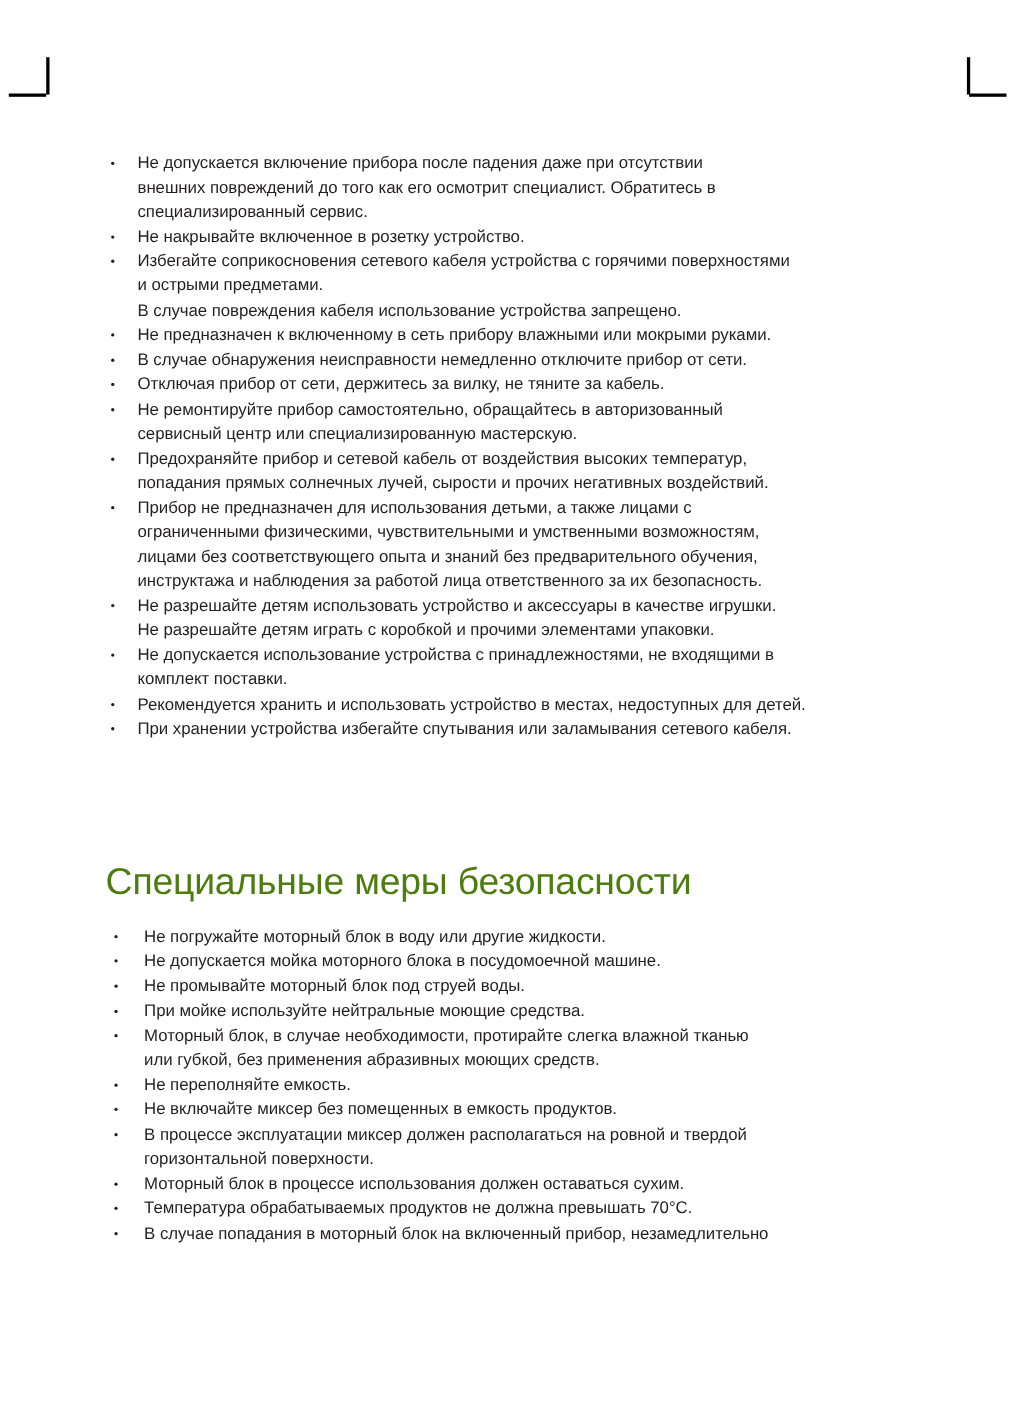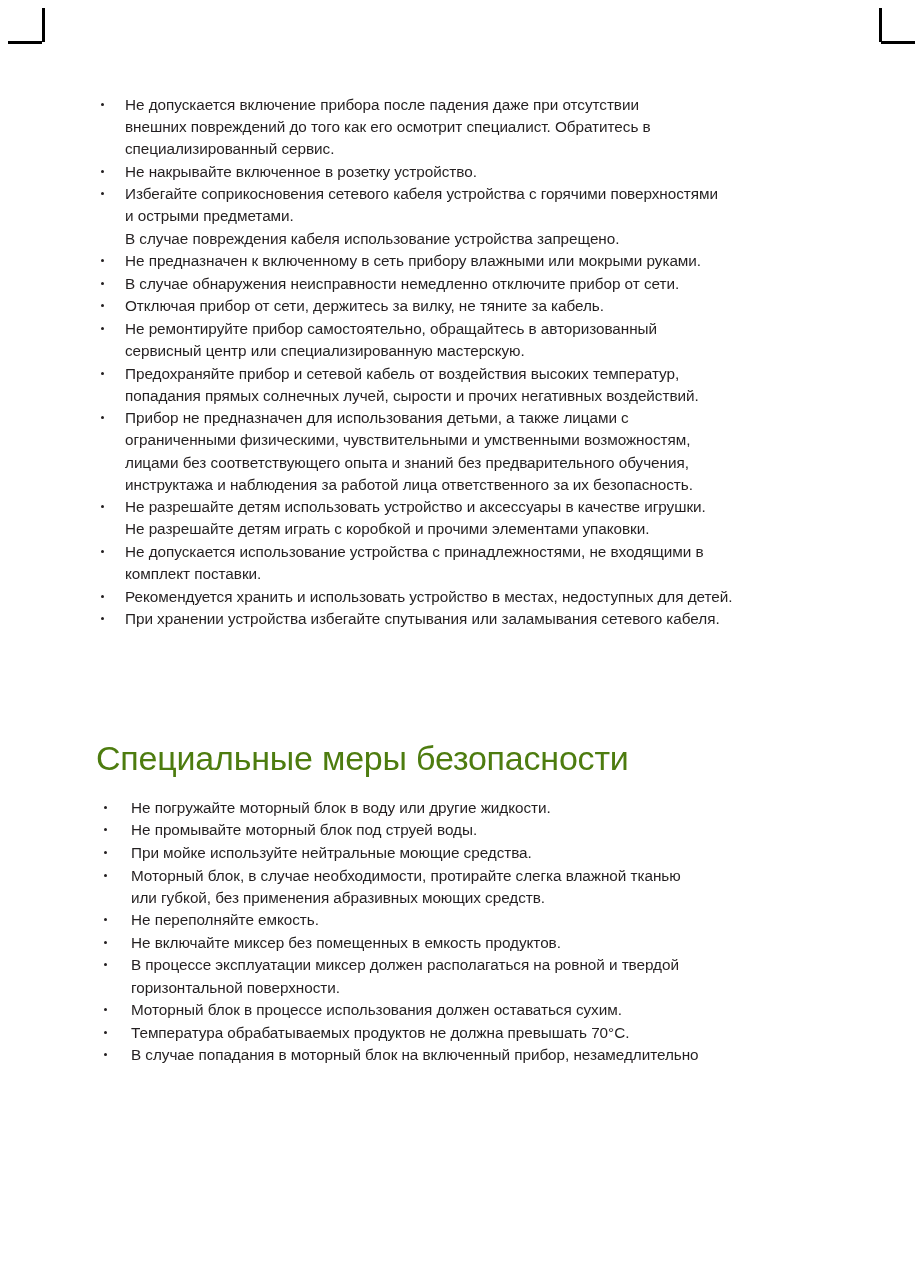--- a/index.html
+++ b/index.html
@@ -9,20 +9,21 @@
     background: #ffffff;
   }
   .page {
     position: relative;
     width: 923px;
     height: 1146px;
     background: #ffffff;
     overflow: hidden;
     font-family: "Liberation Sans", "DejaVu Sans", sans-serif;
     color: #231f20;
+    margin-top: 44px;
     -webkit-font-smoothing: antialiased;
   }
 
   
   .crop {
     position: absolute;
     background: #000000;
   }
   .crop.v { width: 3px; }
   .crop.h { height: 3px; }
@@ -194,20 +195,24 @@
 
     <div class="spacer-after-heading"></div>
 
     <ul class="bullets indented" id="special-list">
         <li>
           <span class="bullet-dot"></span>
           <span class="li-text">Не погружайте моторный блок в воду или другие жидкости.</span>
         </li>
         <li>
           <span class="bullet-dot"></span>
+          <span class="li-text">Не допускается мойка моторного блока в посудомоечной машине.</span>
+        </li>
+        <li>
+          <span class="bullet-dot"></span>
           <span class="li-text">Не промывайте моторный блок под струей воды.</span>
         </li>
         <li>
           <span class="bullet-dot"></span>
           <span class="li-text">При мойке используйте нейтральные моющие средства.</span>
         </li>
         <li>
           <span class="bullet-dot"></span>
           <span class="li-text">Моторный блок, в случае необходимости, протирайте слегка влажной тканью
 или губкой, без применения абразивных моющих средств.</span>

